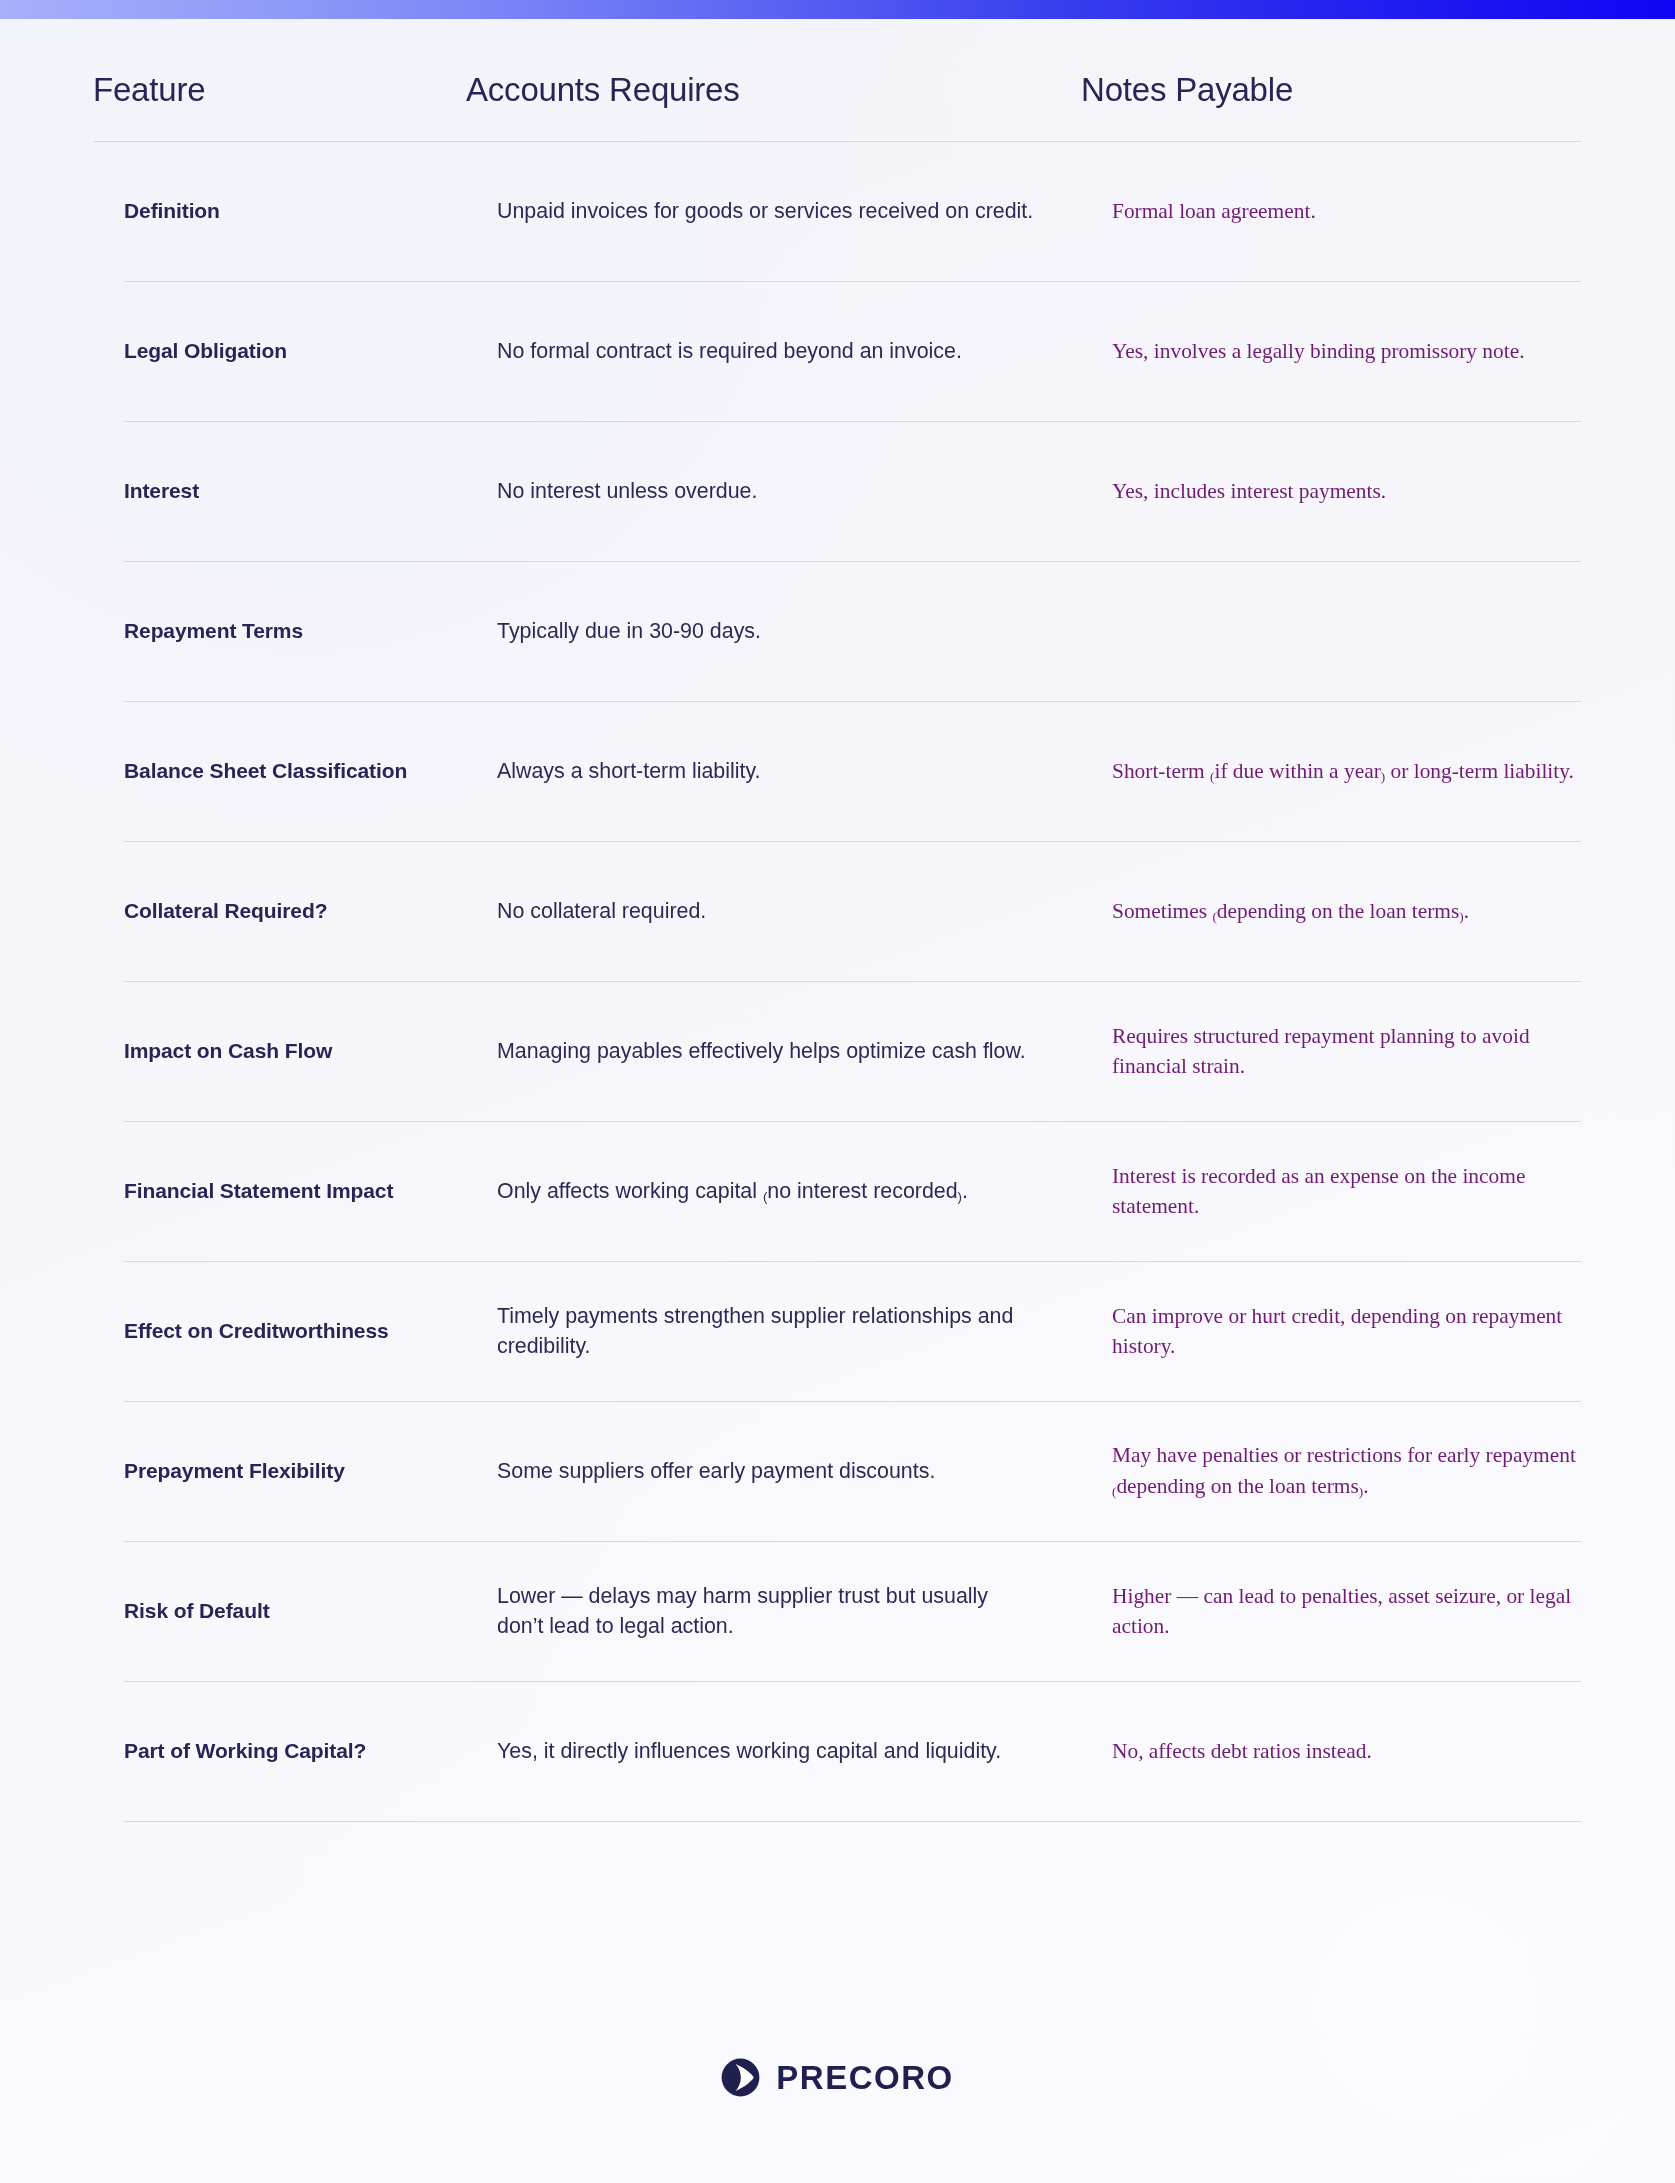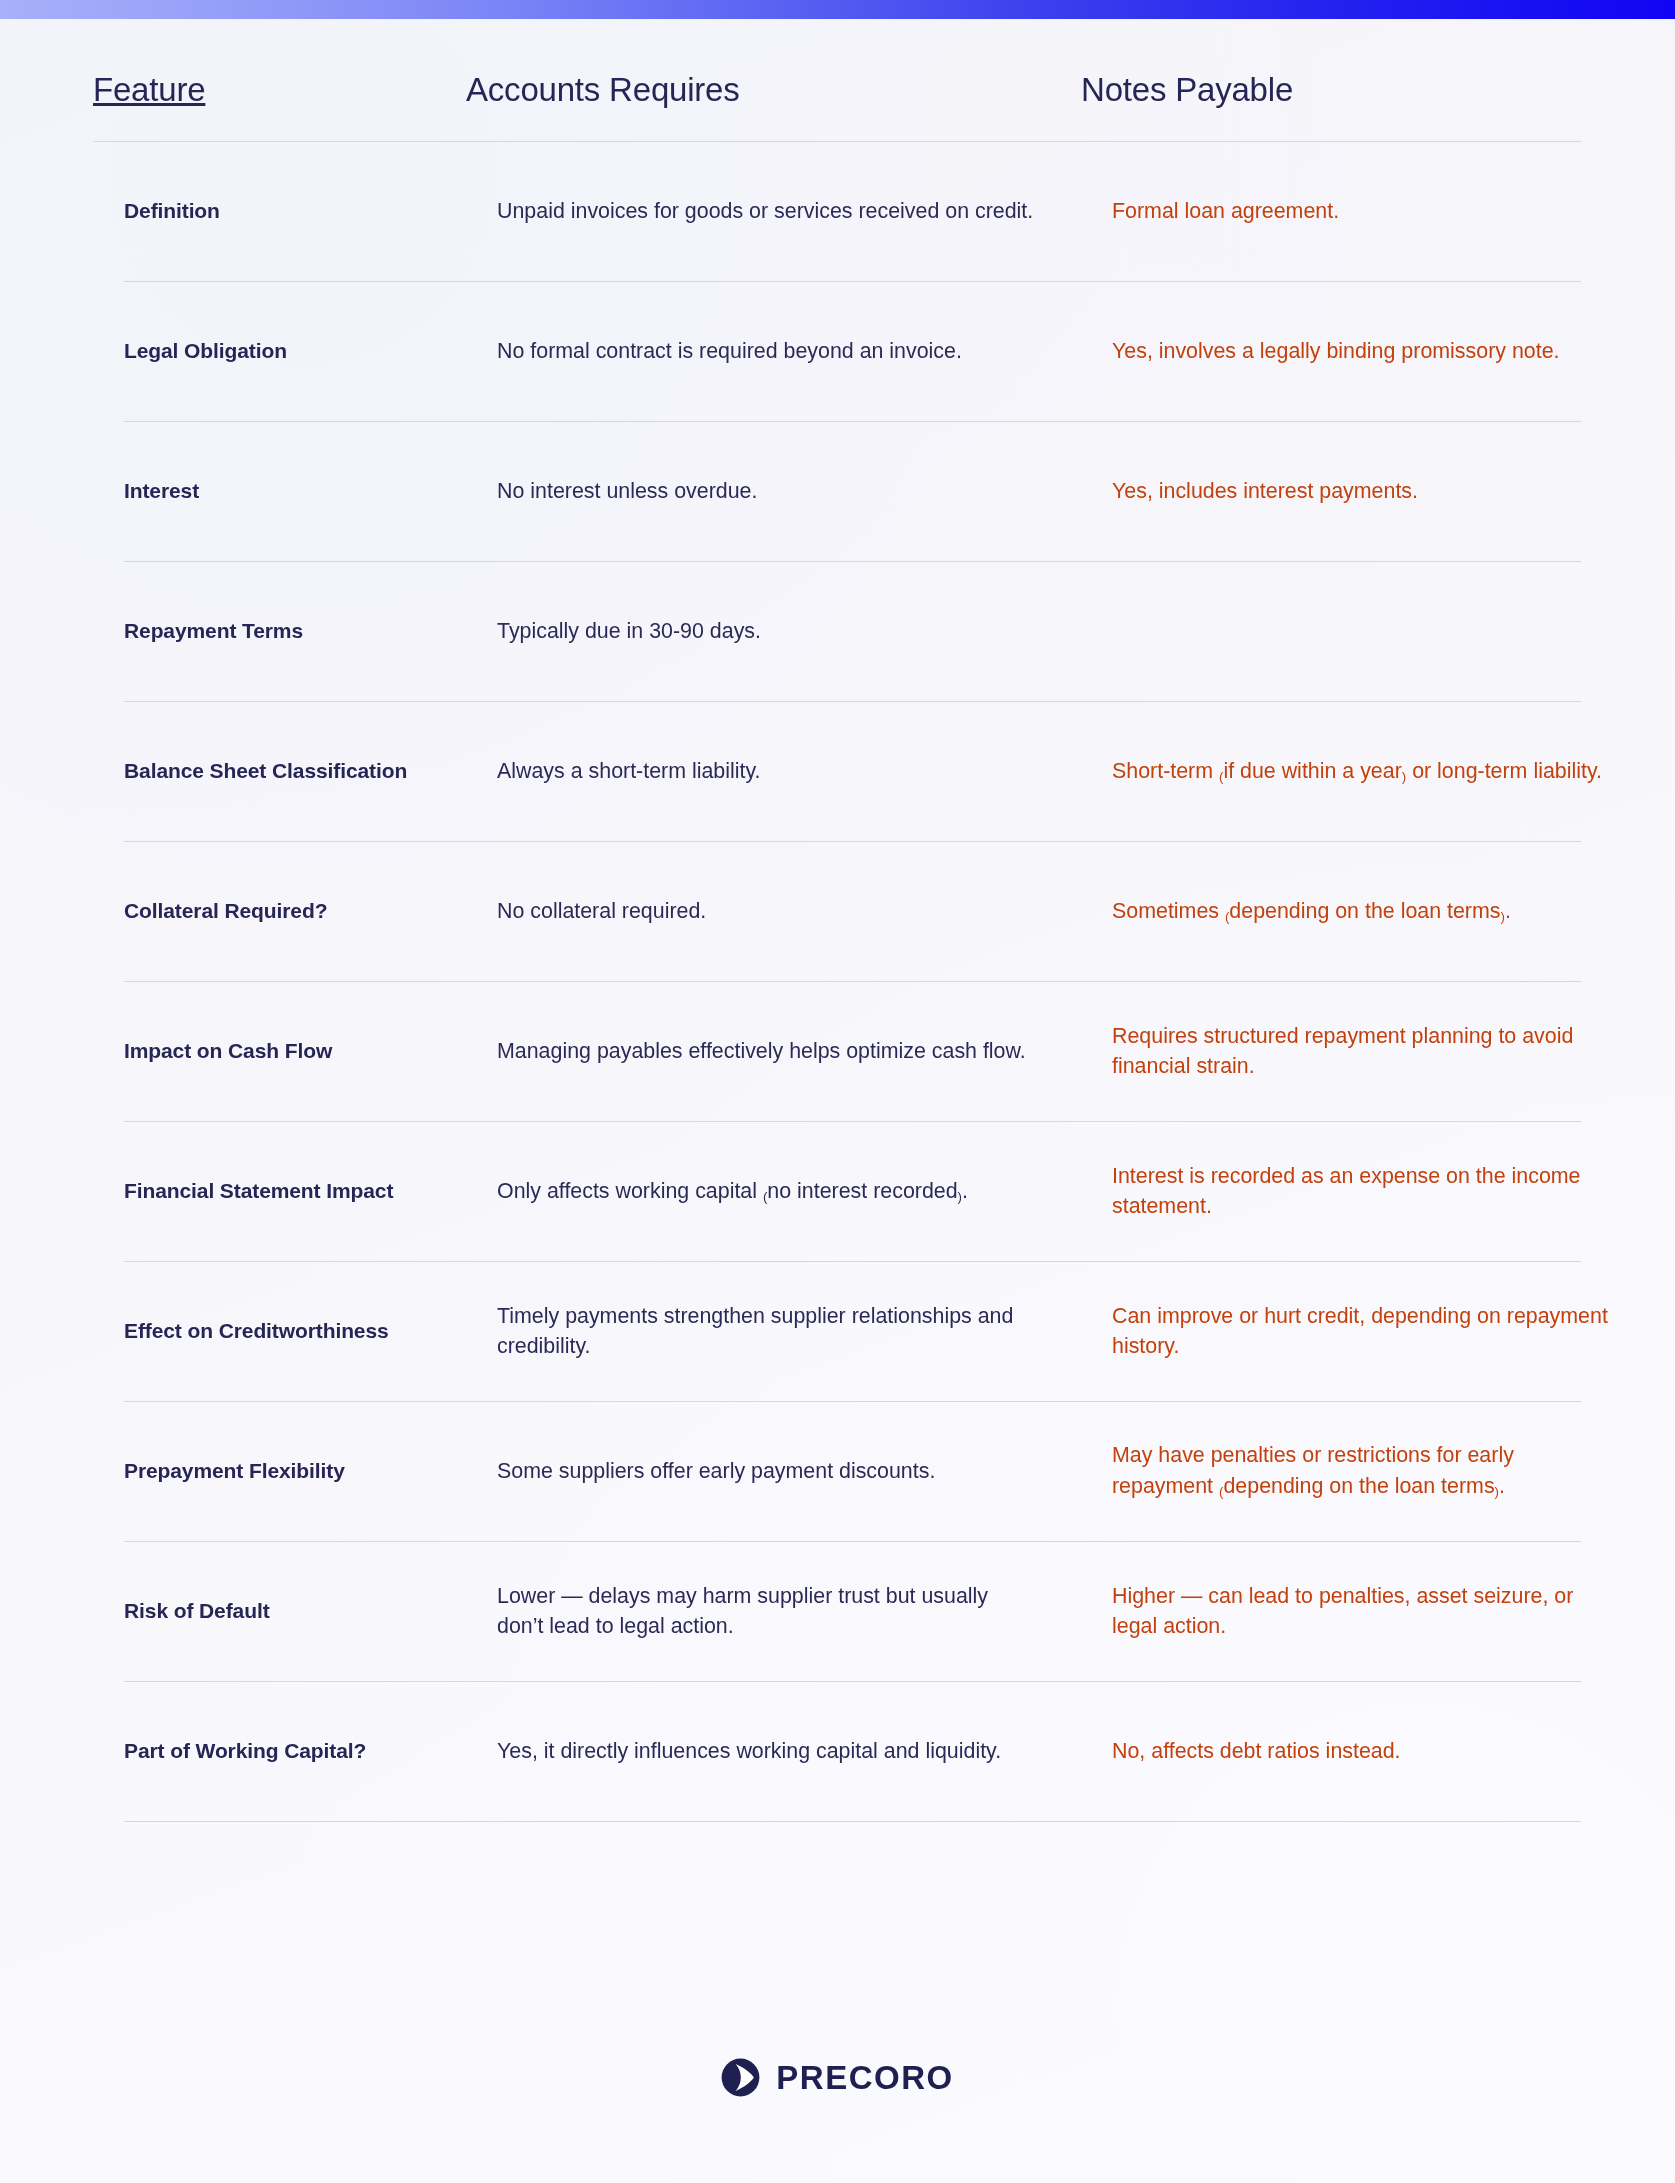--- a/index.html
+++ b/index.html
@@ -68,21 +68,21 @@
     padding-bottom: 32px;
     border-bottom: 1.9px solid #d6d4f0;
   }
   .th {
     color: #262555;
     font-size: 33px;
     font-weight: 400;
     line-height: 1.15;
     letter-spacing: -0.2px;
   }
-  .col-feature  { width: 373px; flex: none; text-decoration: underline; }
+  .col-feature  { width: 373px; flex: none; }
   .col-ap       { width: 615px; flex: none; }
   .col-np       { width: 500px; flex: none; }
 
   
   .trow {
     display: flex;
     align-items: center;
     border-bottom: 1.9px solid #d6d4f0;
     min-height: 140px;
     padding-top: 20.5px;
@@ -103,25 +103,26 @@
   .cell-ap {
     width: 615px; flex: none;
     color: #2b2a56;
     font-size: 21.4px;
     font-weight: 400;
     line-height: 1.42;
     padding-right: 78px;
   }
   .cell-np {
     width: 500px; flex: none;
-    color: #c2410c;
+    color: #701a75;
     font-size: 21.4px;
     font-weight: 400;
     line-height: 1.42;
     padding-right: 3.7px;
+    font-family: Liberation Serif, serif;
   }
 
   
   .pr {
     font-size: 0.62em;
     vertical-align: -0.22em;
     letter-spacing: 0;
   }
 
   

